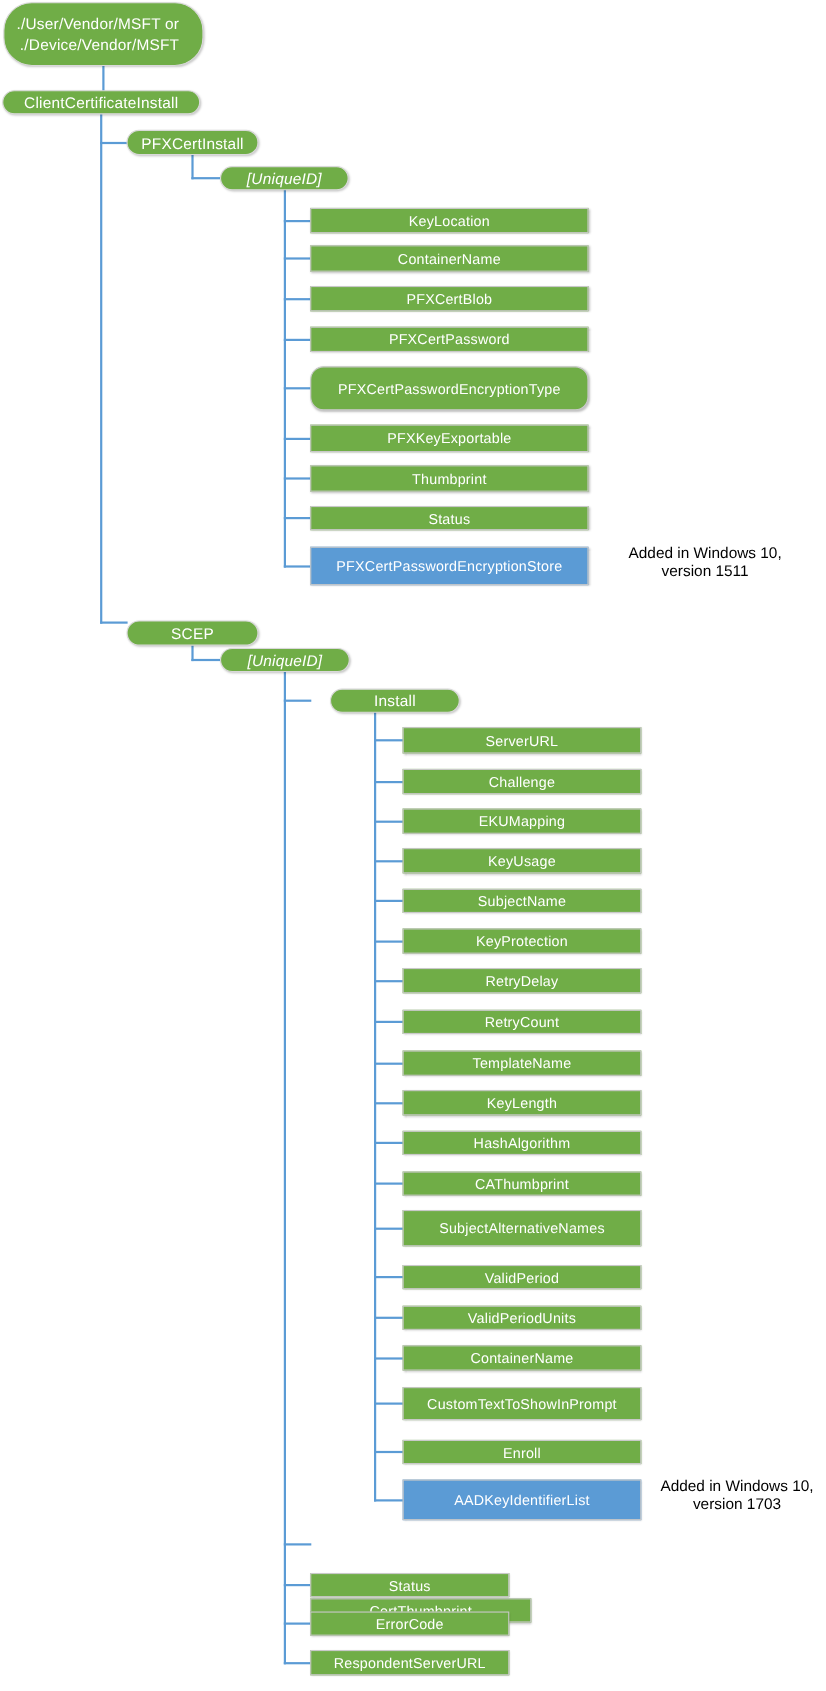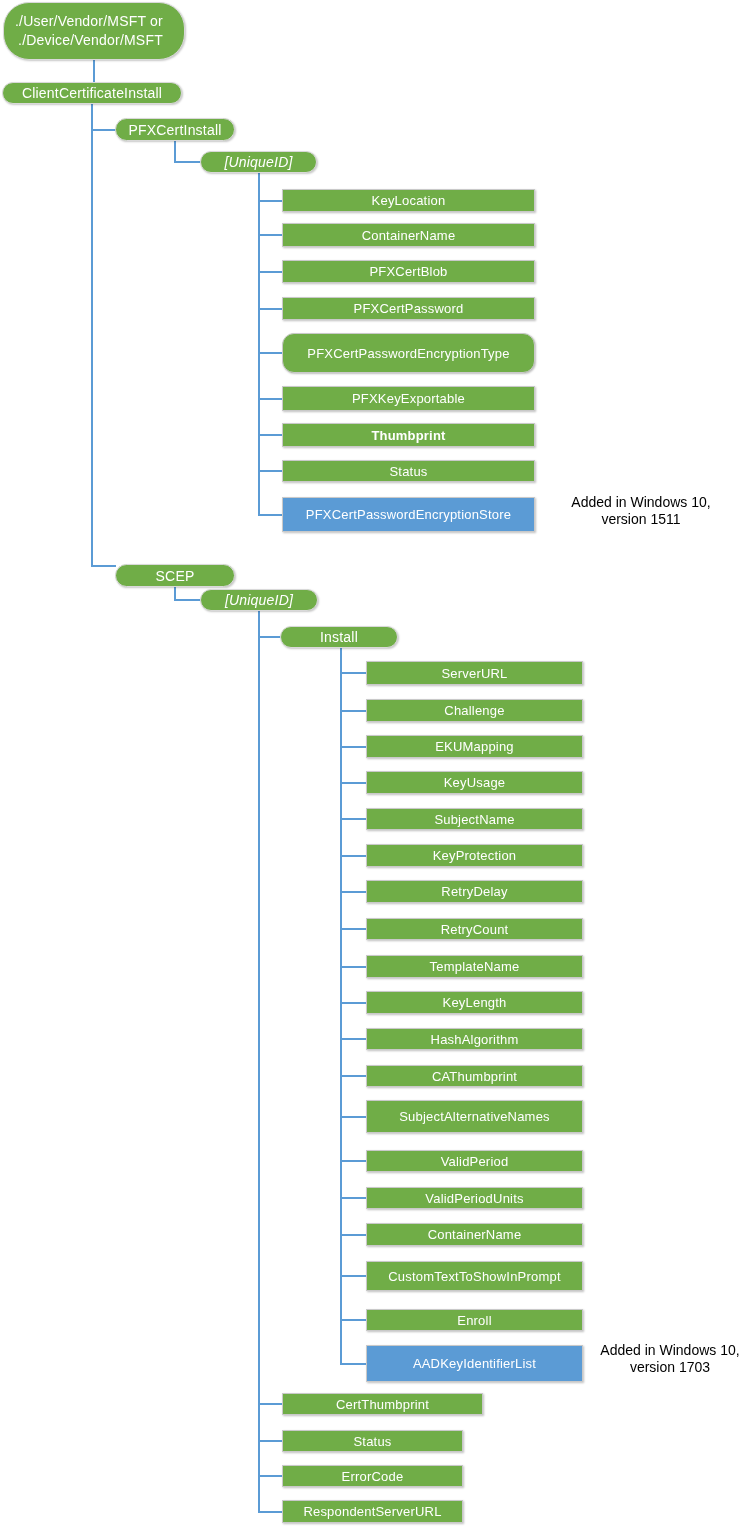--- a/index.html
+++ b/index.html
@@ -115,28 +115,28 @@
 ./Device/Vendor/MSFT</div>
     <div class="node shape-pill green" style="left: 2px; top: 82px; width: 180px; height: 22px;">ClientCertificateInstall</div>
     <div class="node shape-pill green" style="left: 115px; top: 118px; width: 120px; height: 23px;">PFXCertInstall</div>
     <div class="node shape-pill green italic" style="left: 200px; top: 151px; width: 117px; height: 22px;">[UniqueID]</div>
     <div class="node shape-rect green" style="left: 282px; top: 189px; width: 253px; height: 23px;">KeyLocation</div>
     <div class="node shape-rect green" style="left: 282px; top: 223px; width: 253px; height: 24px;">ContainerName</div>
     <div class="node shape-rect green" style="left: 282px; top: 260px; width: 253px; height: 23px;">PFXCertBlob</div>
     <div class="node shape-rect green" style="left: 282px; top: 297px; width: 253px; height: 23px;">PFXCertPassword</div>
     <div class="node shape-rect green" style="left: 282px; top: 333px; width: 253px; height: 40px; border-radius: 12px;">PFXCertPasswordEncryptionType</div>
     <div class="node shape-rect green" style="left: 282px; top: 386px; width: 253px; height: 25px;">PFXKeyExportable</div>
-    <div class="node shape-rect green" style="left: 282px; top: 423px; width: 253px; height: 24px; font-weight: bold;">Thumbprint</div>
+    <div class="node shape-rect green" style="left: 282px; top: 423px; width: 253px; height: 24px;">Thumbprint</div>
     <div class="node shape-rect green" style="left: 282px; top: 460px; width: 253px; height: 22px;">Status</div>
     <div class="node shape-rect blue" style="left: 282px; top: 497px; width: 253px; height: 35px;">PFXCertPasswordEncryptionStore</div>
     <div class="note" style="left: 541px; top: 494px; width: 200px;">Added in Windows 10,
 version 1511</div>
     <div class="node shape-pill green" style="left: 115px; top: 554px; width: 120px; height: 23px; margin-top: 10px;">SCEP</div>
     <div class="node shape-pill green italic" style="left: 200px; top: 589px; width: 118px; height: 22px;">[UniqueID]</div>
-    <div class="node shape-pill green" style="left: 280px; top: 626px; width: 118px; height: 22px;">Install</div>
+    <div class="node shape-pill green" style="left: 300px; top: 626px; width: 118px; height: 22px;">Install</div>
     <div class="node shape-rect green" style="left: 366px; top: 661px; width: 217px; height: 24px;">ServerURL</div>
     <div class="node shape-rect green" style="left: 366px; top: 699px; width: 217px; height: 23px;">Challenge</div>
     <div class="node shape-rect green" style="left: 366px; top: 735px; width: 217px; height: 23px;">EKUMapping</div>
     <div class="node shape-rect green" style="left: 366px; top: 771px; width: 217px; height: 23px;">KeyUsage</div>
     <div class="node shape-rect green" style="left: 366px; top: 808px; width: 217px; height: 22px;">SubjectName</div>
     <div class="node shape-rect green" style="left: 366px; top: 844px; width: 217px; height: 23px;">KeyProtection</div>
     <div class="node shape-rect green" style="left: 366px; top: 880px; width: 217px; height: 23px;">RetryDelay</div>
     <div class="node shape-rect green" style="left: 366px; top: 918px; width: 217px; height: 22px;">RetryCount</div>
     <div class="node shape-rect green" style="left: 366px; top: 955px; width: 217px; height: 23px;">TemplateName</div>
     <div class="node shape-rect green" style="left: 366px; top: 991px; width: 217px; height: 23px;">KeyLength</div>
@@ -144,17 +144,17 @@
     <div class="node shape-rect green" style="left: 366px; top: 1065px; width: 217px; height: 22px;">CAThumbprint</div>
     <div class="node shape-rect green" style="left: 366px; top: 1100px; width: 217px; height: 33px;">SubjectAlternativeNames</div>
     <div class="node shape-rect green" style="left: 366px; top: 1150px; width: 217px; height: 22px;">ValidPeriod</div>
     <div class="node shape-rect green" style="left: 366px; top: 1187px; width: 217px; height: 22px;">ValidPeriodUnits</div>
     <div class="node shape-rect green" style="left: 366px; top: 1223px; width: 217px; height: 23px;">ContainerName</div>
     <div class="node shape-rect green" style="left: 366px; top: 1261px; width: 217px; height: 30px;">CustomTextToShowInPrompt</div>
     <div class="node shape-rect green" style="left: 366px; top: 1309px; width: 217px; height: 22px;">Enroll</div>
     <div class="node shape-rect blue" style="left: 366px; top: 1345px; width: 217px; height: 37px;">AADKeyIdentifierList</div>
     <div class="note" style="left: 587px; top: 1342px; width: 166px;">Added in Windows 10,
 version 1703</div>
-    <div class="node shape-rect green" style="left: 282px; top: 1393px; width: 201px; height: 22px;">CertThumbprint</div>
+    <div class="node shape-rect green" style="left: 282px; top: 1453px; width: 201px; height: 22px;">CertThumbprint</div>
     <div class="node shape-rect green" style="left: 282px; top: 1430px; width: 181px; height: 22px;">Status</div>
     <div class="node shape-rect green" style="left: 282px; top: 1465px; width: 181px; height: 22px;">ErrorCode</div>
     <div class="node shape-rect green" style="left: 282px; top: 1500px; width: 181px; height: 23px;">RespondentServerURL</div>
   </div>
 
 </body></html>

